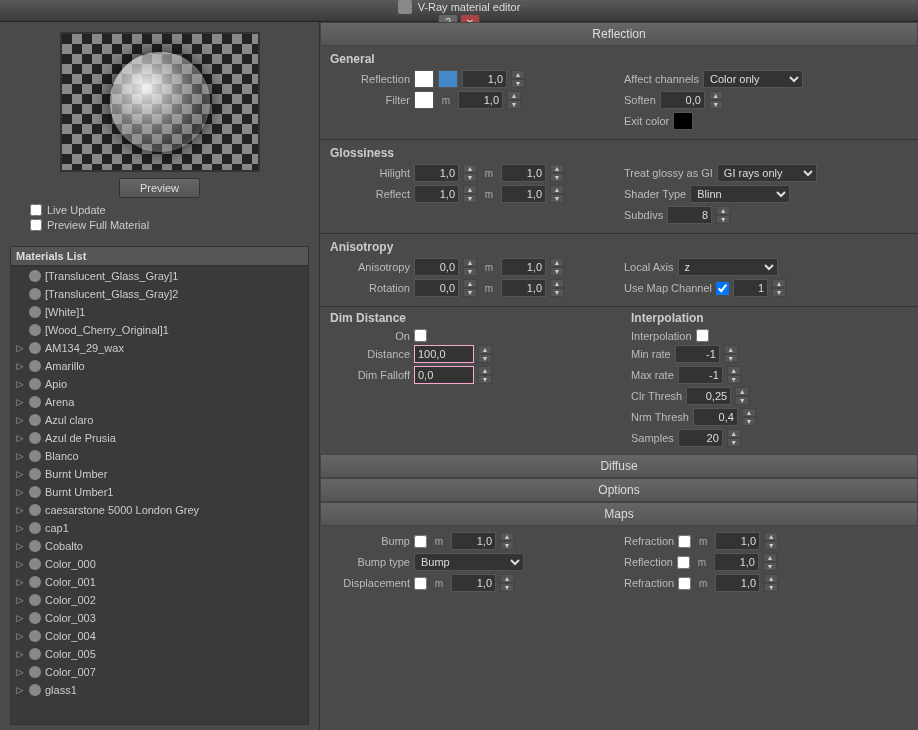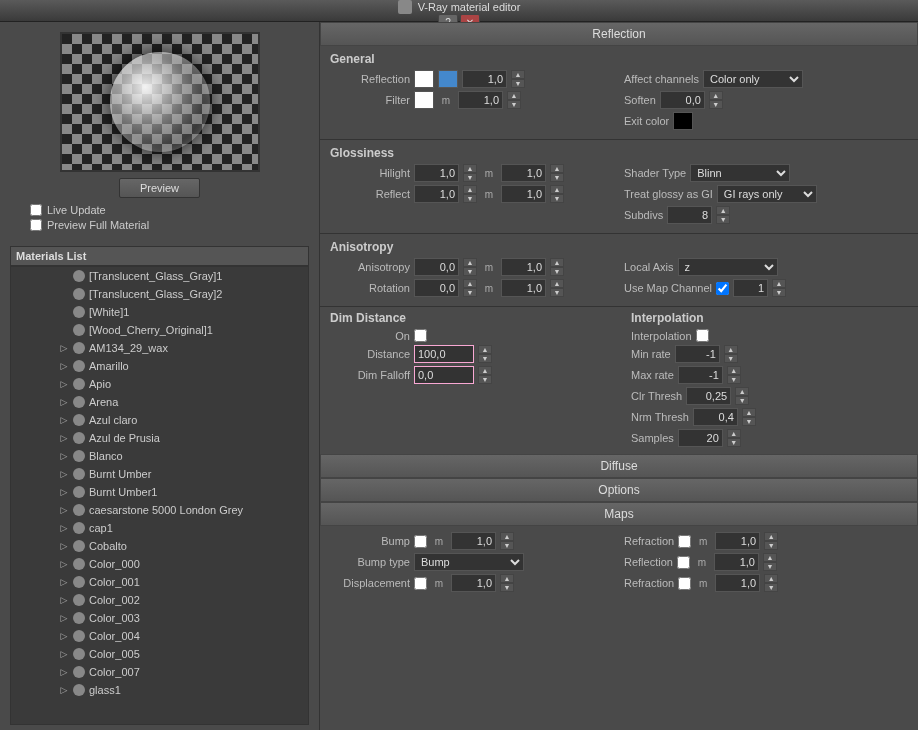--- a/index.html
+++ b/index.html
@@ -134,21 +134,20 @@
       color: #ddd;
       font-weight: bold;
       font-size: 11px;
     }
     .materials-list {
       flex: 1;
       background: #3a3a3a;
       border: 1px solid #333;
       overflow-y: scroll;
       overflow-x: hidden;
-      padding-left: 44px;
     }
     .material-item {
       display: flex;
       align-items: center;
       gap: 4px;
       padding: 1px 4px;
       color: #ccc;
       cursor: pointer;
       font-size: 11px;
       height: 18px;
@@ -565,34 +564,34 @@
                 <input type="text" class="num-input" value="1,0" style="">
                 <div class="spin-btn">
                     <span>▲</span>
                     <span>▼</span>
                   </div>
               </div>
             </div>
             <div class="col-right">
 
               <div class="form-row">
+                <span class="form-label-right">Treat glossy as GI</span>
+                <select class="select-dropdown-wide">
+                  <option>GI rays only</option>
+                  <option>Always</option>
+                  <option>Never</option>
+                </select>
+              </div>
+
+              <div class="form-row">
                 <span class="form-label-right">Shader Type</span>
                 <select class="select-dropdown-wide">
                   <option>Blinn</option>
                   <option>Phong</option>
                   <option>Ward</option>
-                </select>
-              </div>
-
-              <div class="form-row">
-                <span class="form-label-right">Treat glossy as GI</span>
-                <select class="select-dropdown-wide">
-                  <option>GI rays only</option>
-                  <option>Always</option>
-                  <option>Never</option>
                 </select>
               </div>
 
               <div class="form-row">
                 <span class="form-label-right">Subdivs</span>
                 <input type="text" class="num-input" value="8" style="">
                 <div class="spin-btn">
                     <span>▲</span>
                     <span>▼</span>
                   </div>

